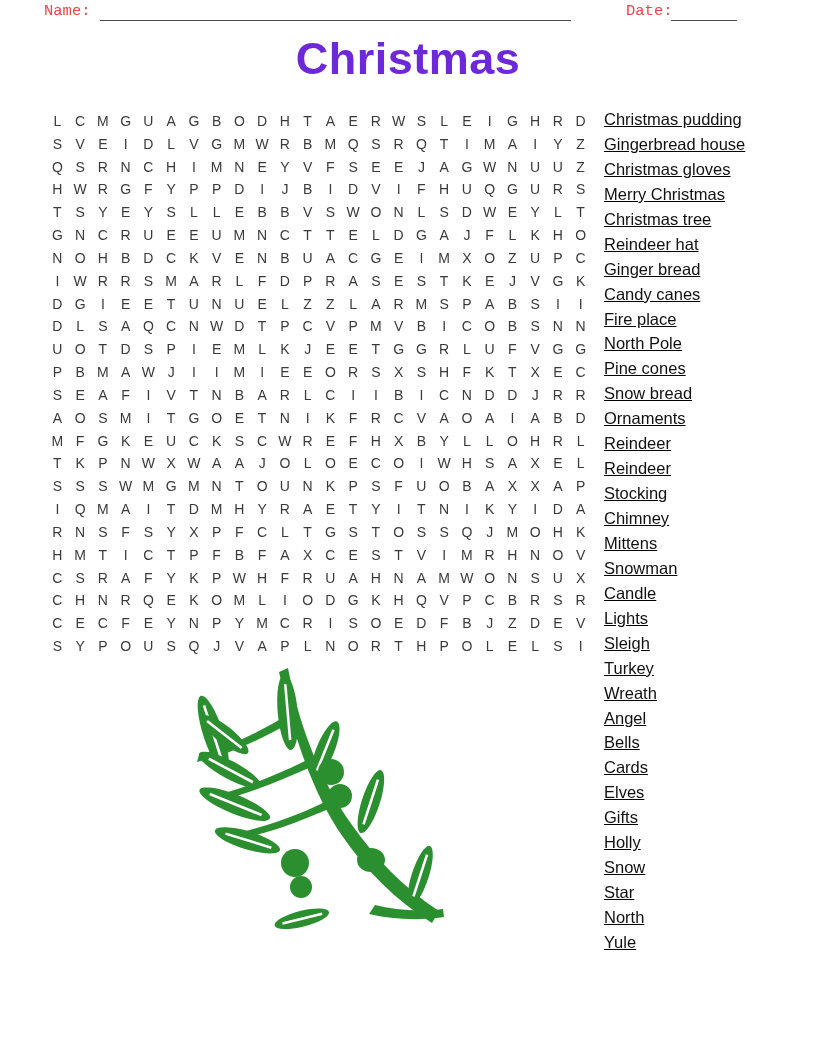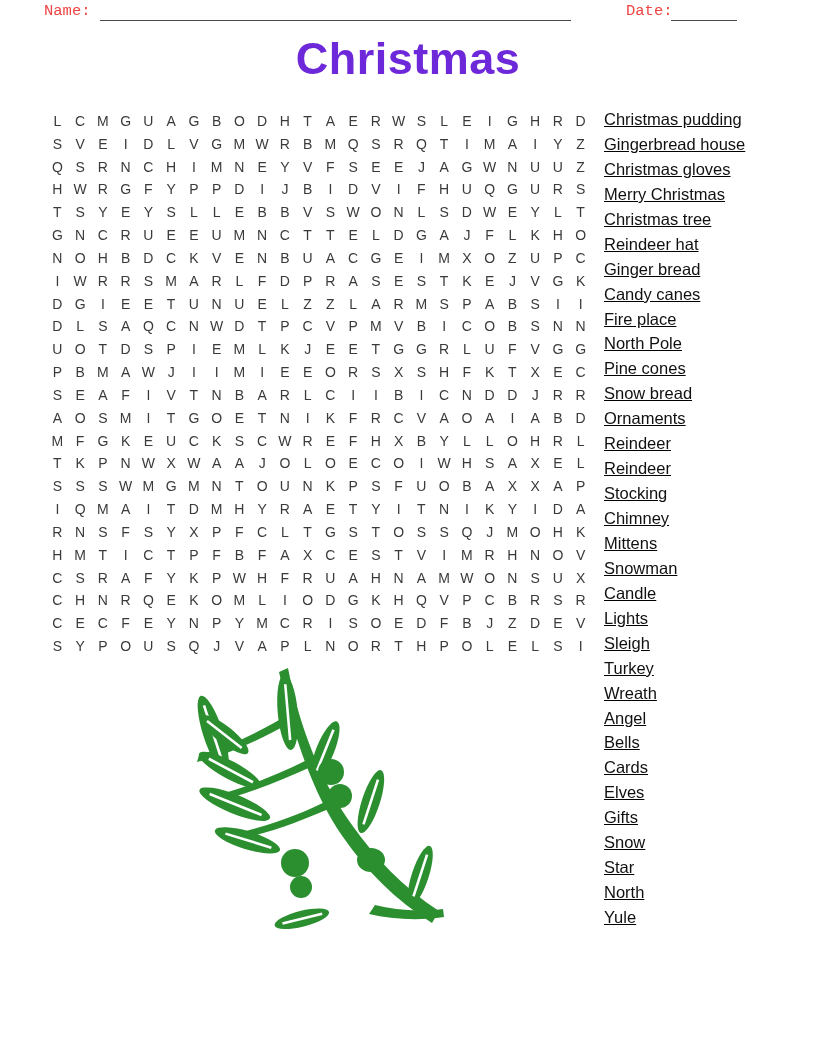--- a/index.html
+++ b/index.html
@@ -721,20 +721,21 @@
       <li>Candle</li>
       <li>Lights</li>
       <li>Sleigh</li>
       <li>Turkey</li>
       <li>Wreath</li>
       <li>Angel</li>
       <li>Bells</li>
       <li>Cards</li>
       <li>Elves</li>
       <li>Gifts</li>
+      <li>Holly</li>
       <li>Snow</li>
       <li>Star</li>
       <li>North</li>
       <li>Yule</li>
     </ul>
 
   <svg id="branch" width="282" height="275" viewBox="0 0 282 275" aria-hidden="true">
     <g id="branch-green" fill="#2b8f30">
 
       <path d="M125 10 C136 68 158 124 189 167 C212 199 240 230 276 253 L269 265

